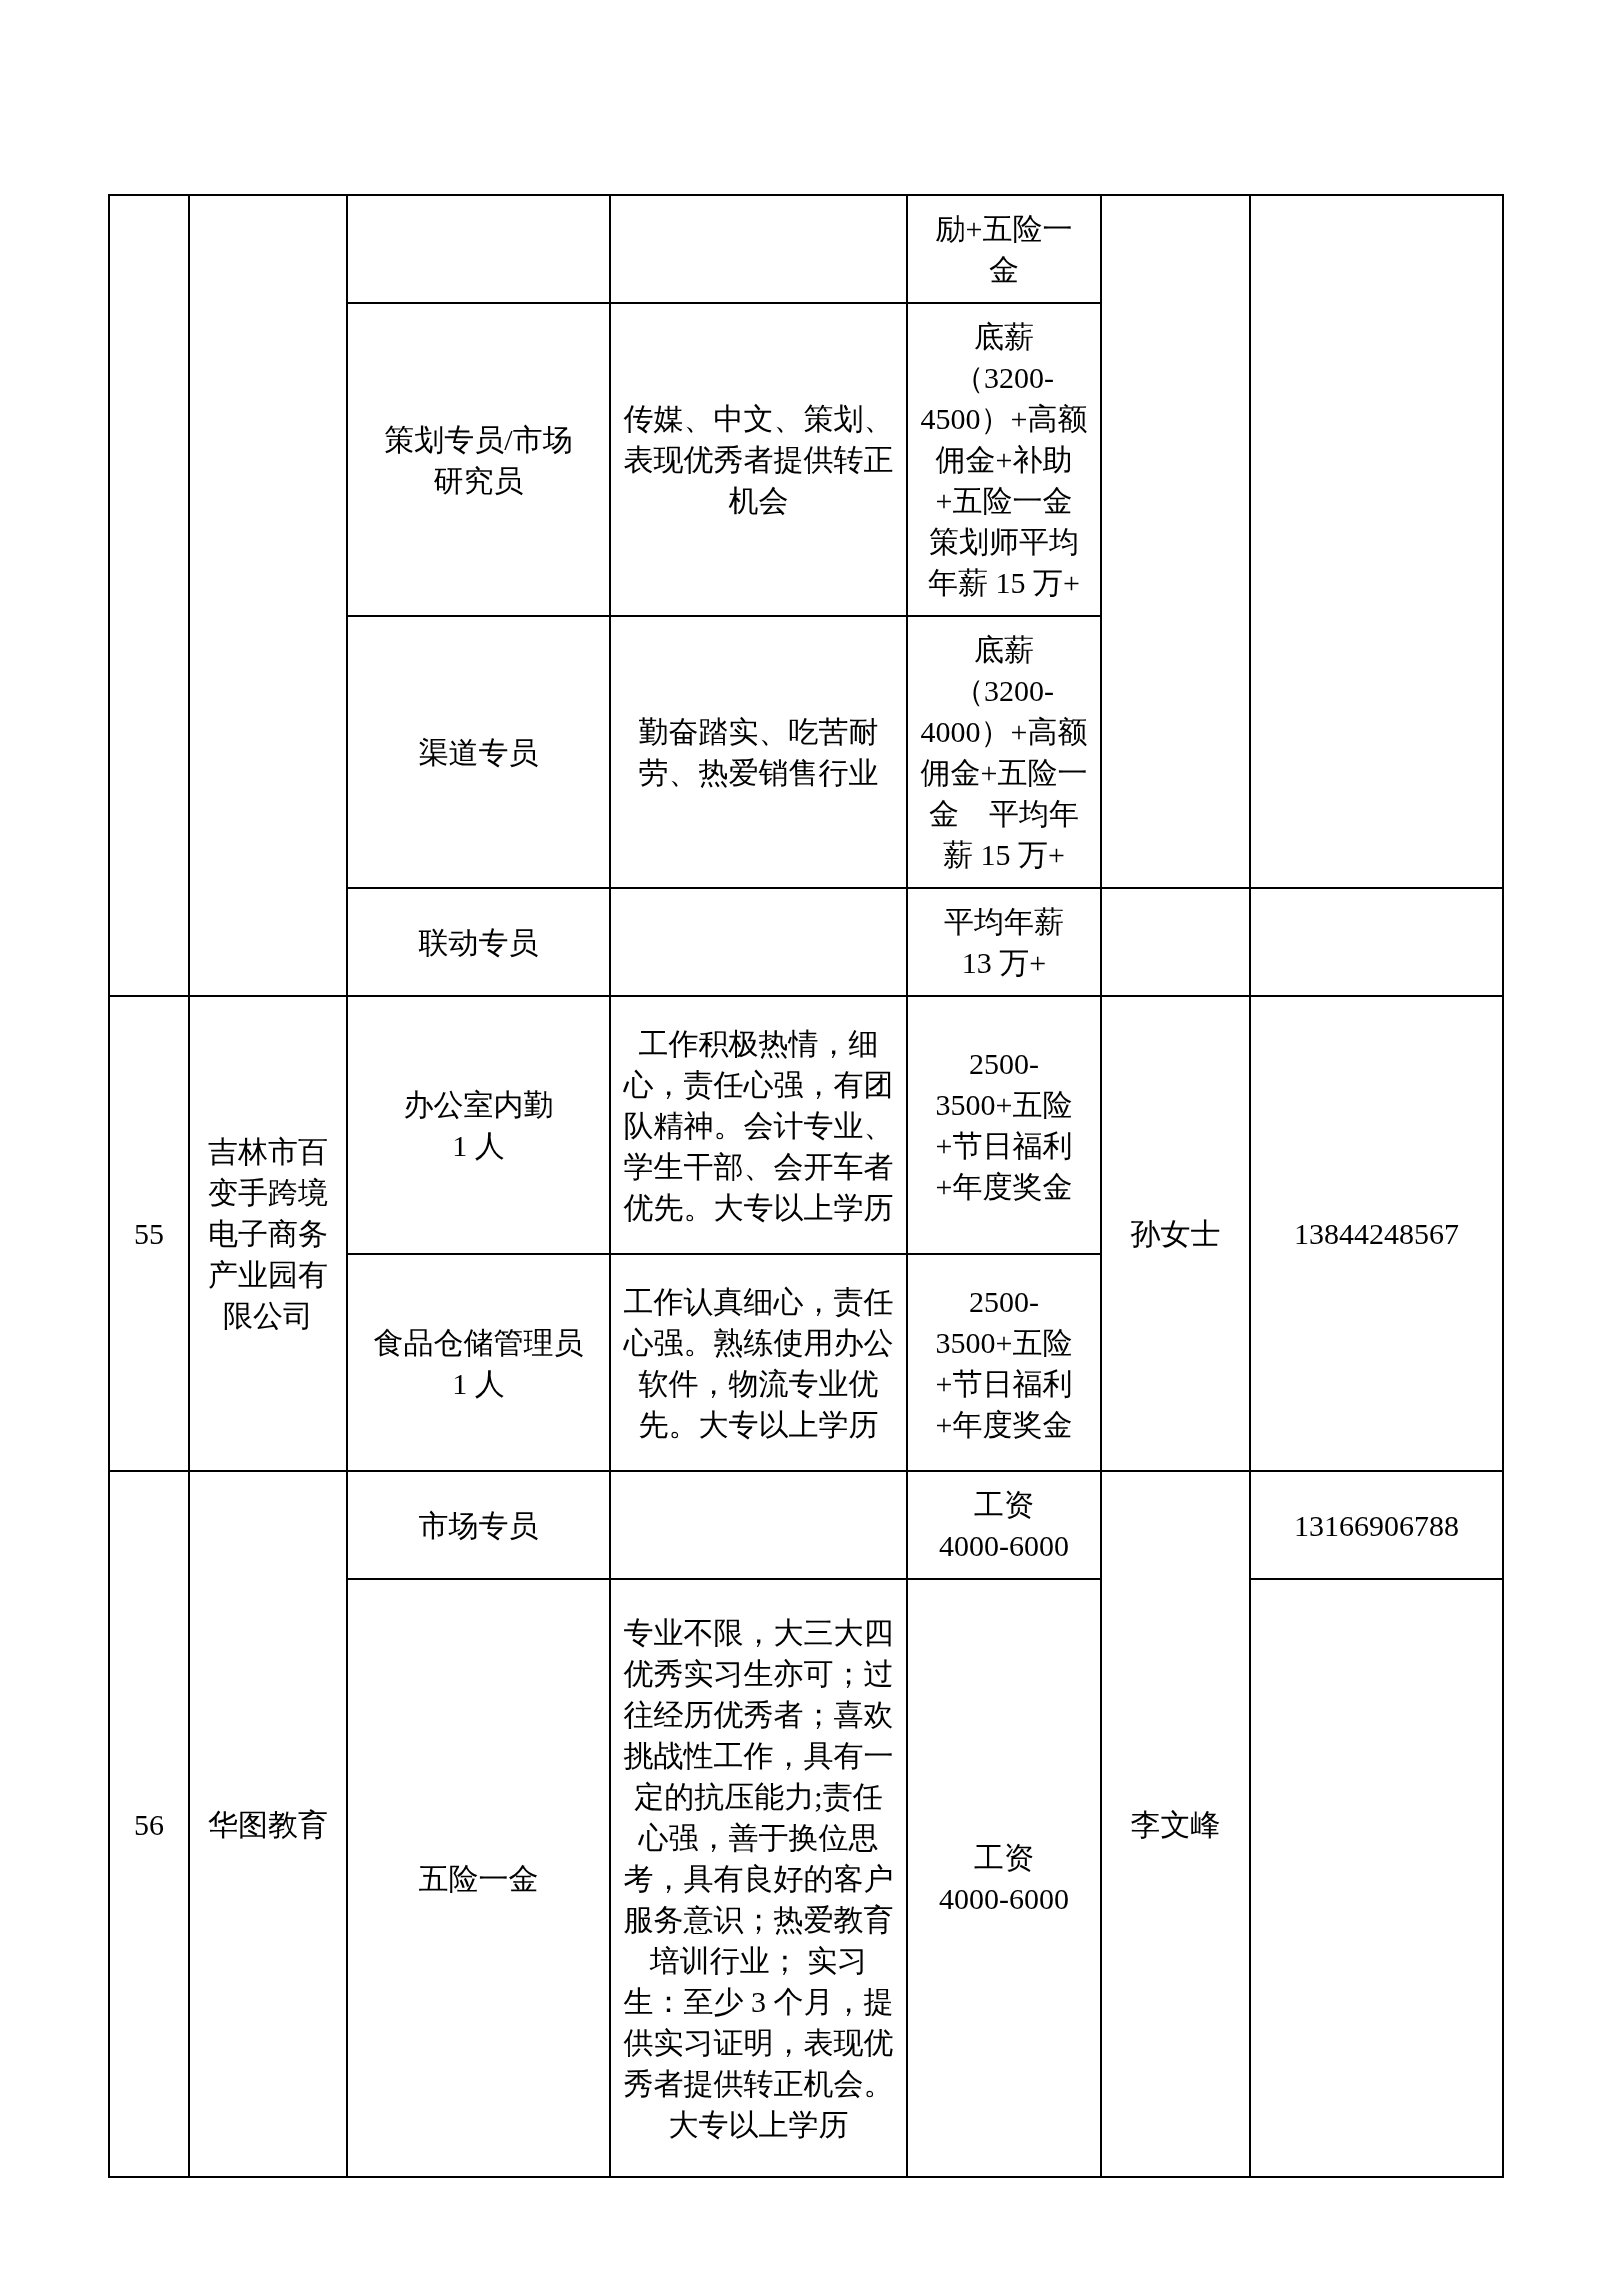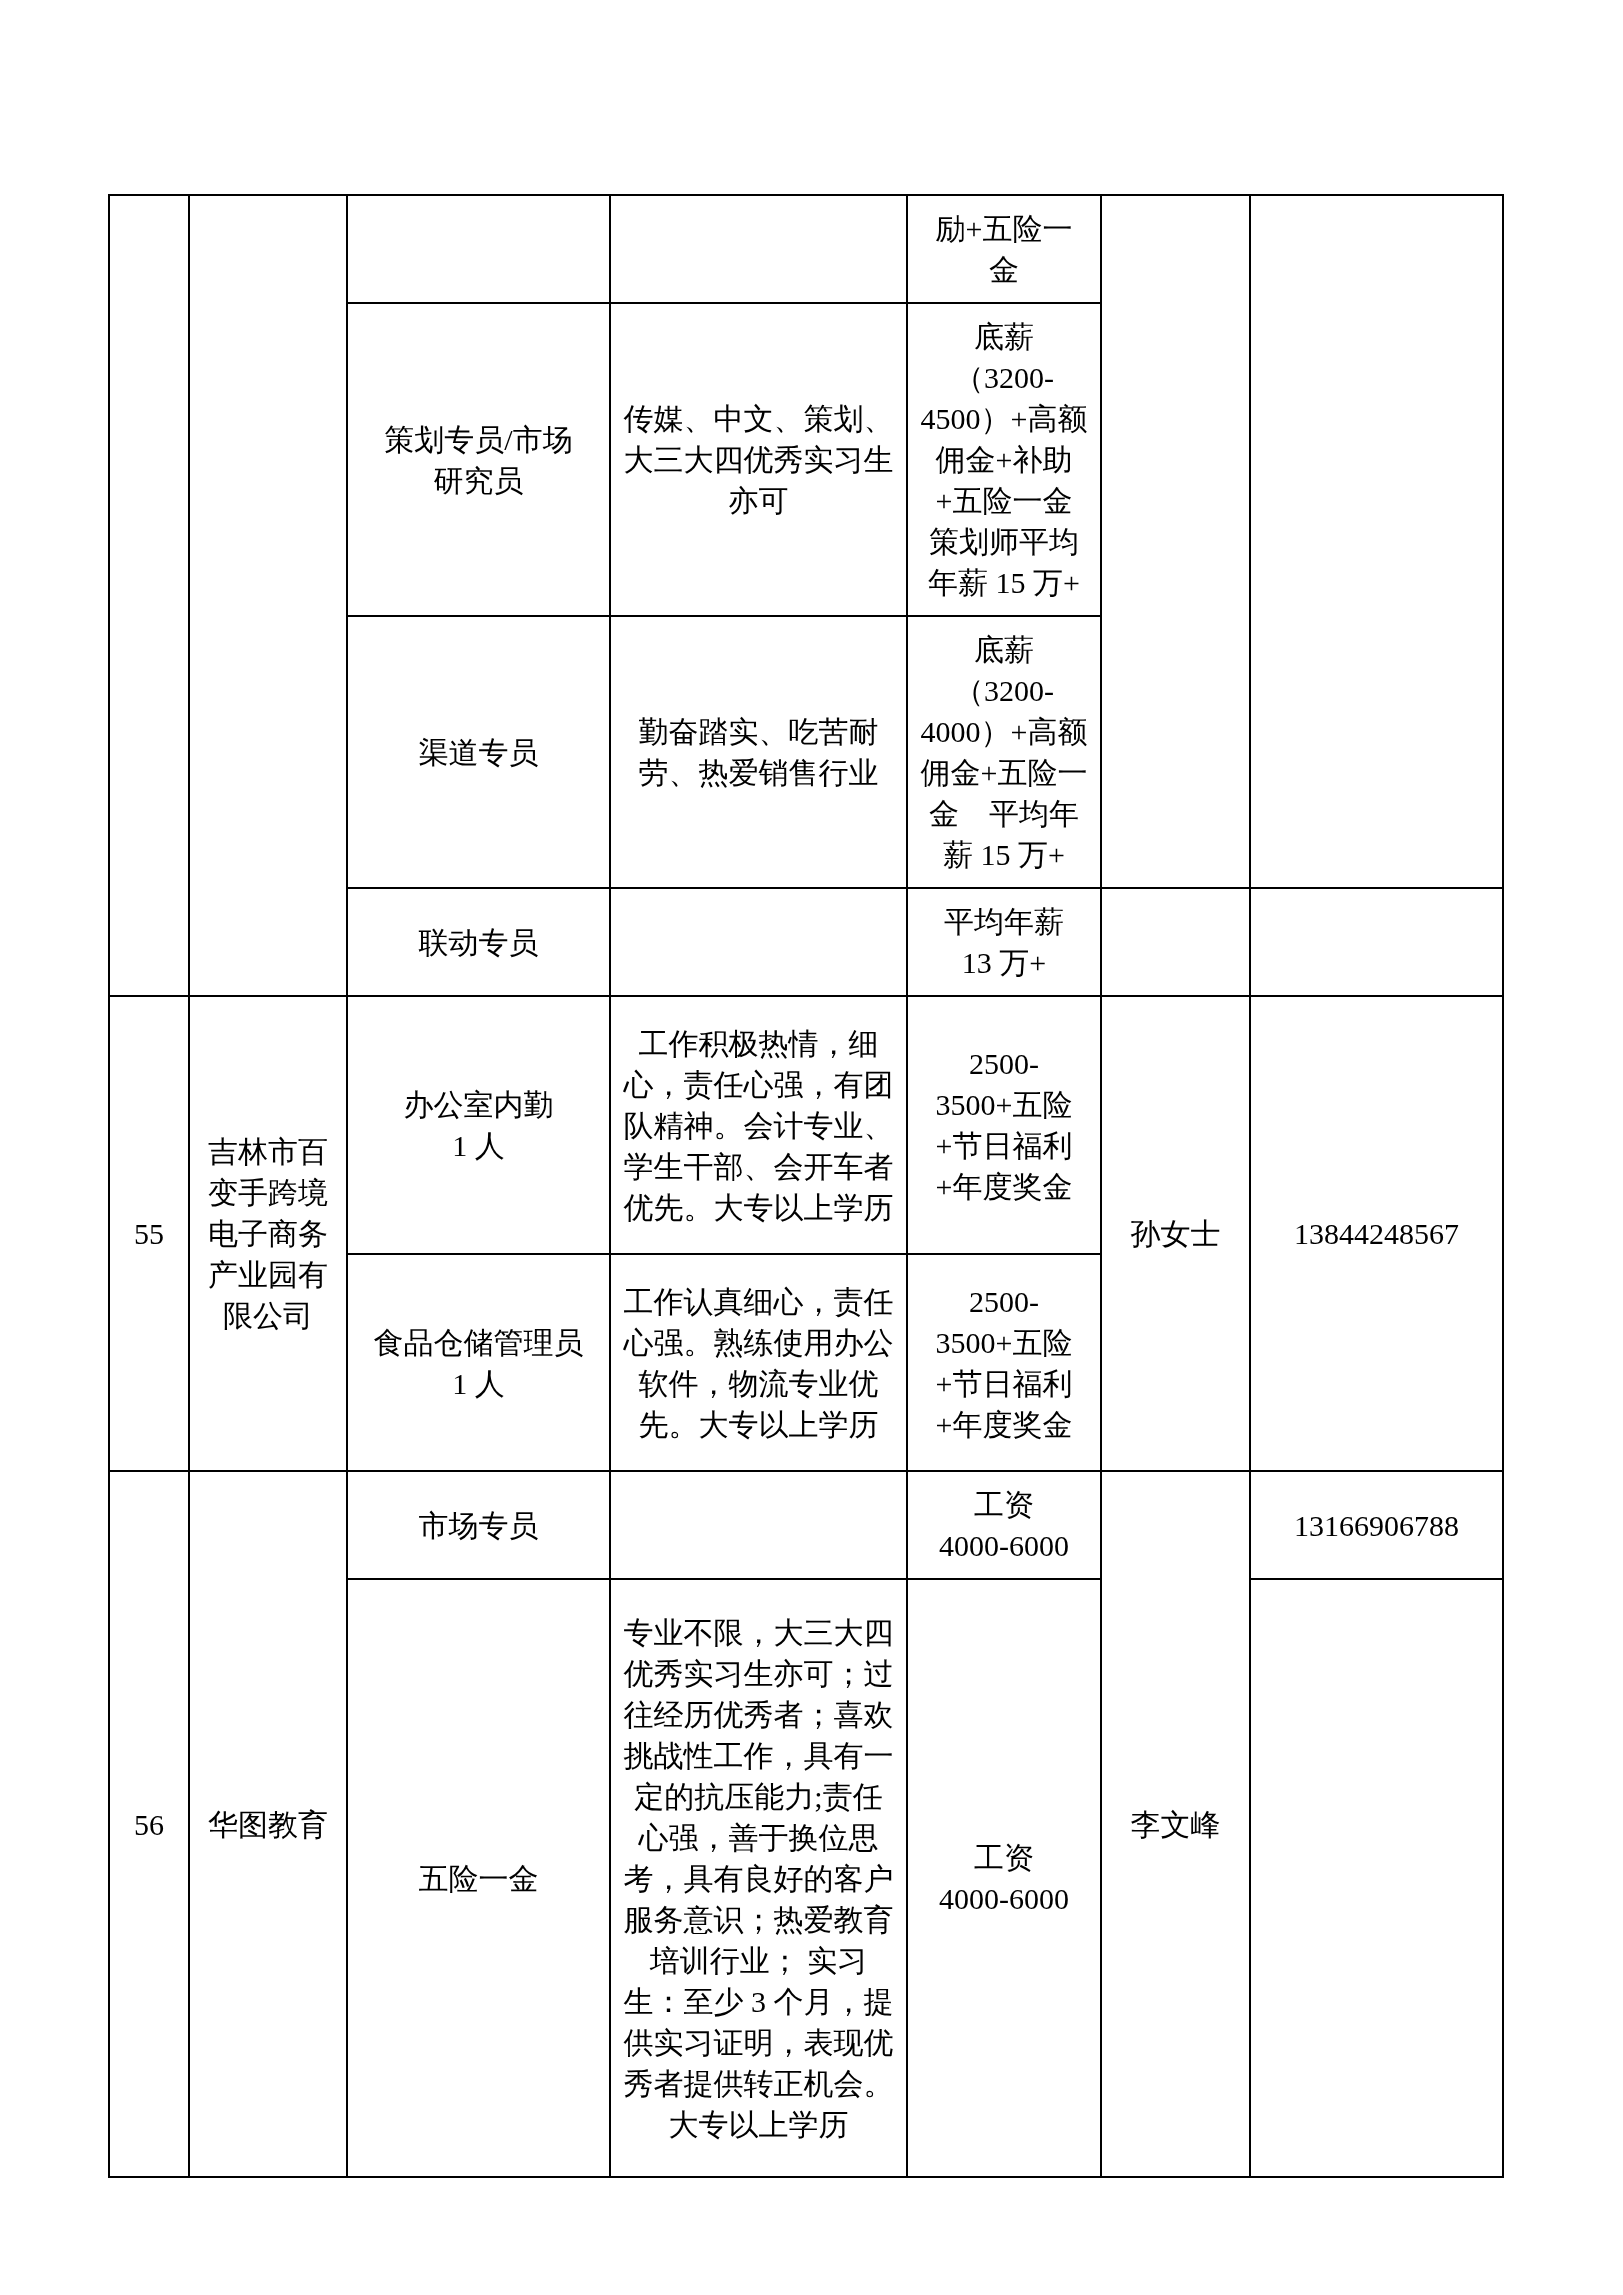--- a/index.html
+++ b/index.html
@@ -78,21 +78,21 @@
       <td class="c-position"></td>
       <td class="c-req"></td>
       <td class="c-salary">励+五险一
 金</td>
       <td class="c-contact" rowspan="3"></td>
       <td class="c-phone" rowspan="3"></td>
     </tr>
     <tr style="height:299px">
       <td class="c-position">策划专员/市场
 研究员</td>
-      <td class="c-req">传媒、中文、策划、大三大四优秀实习生亦可</td>
+      <td class="c-req">传媒、中文、策划、表现优秀者提供转正机会</td>
       <td class="c-salary">底薪
 （3200-4500）+高额佣金+补助+五险一金
 策划师平均年薪 15 万+</td>
     </tr>
     <tr style="height:257px">
       <td class="c-position">渠道专员</td>
       <td class="c-req">勤奋踏实、吃苦耐劳、热爱销售行业</td>
       <td class="c-salary">底薪
 （3200-4000）+高额佣金+五险一金　平均年薪 15 万+</td>
     </tr>

